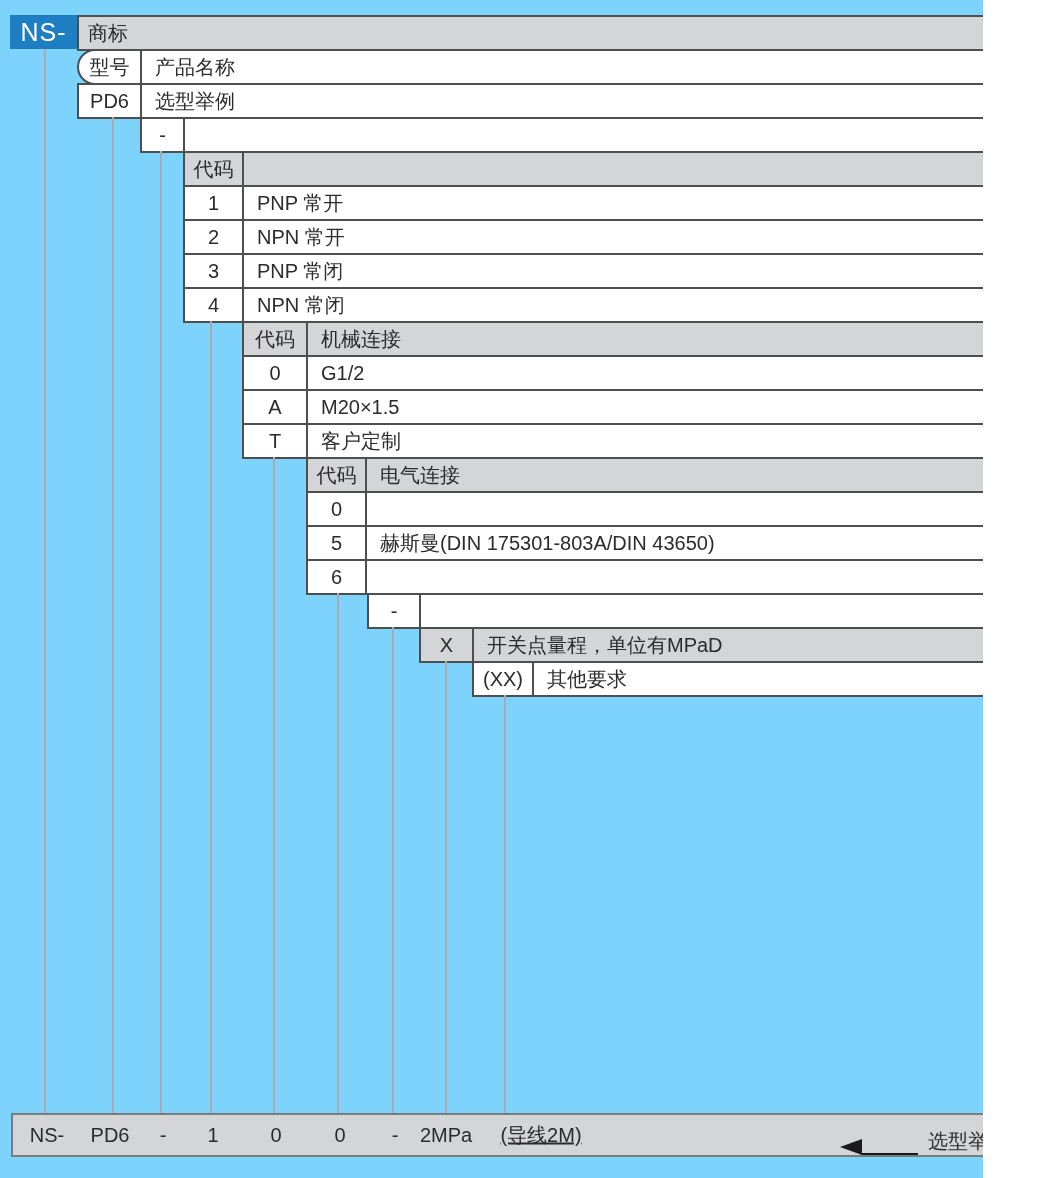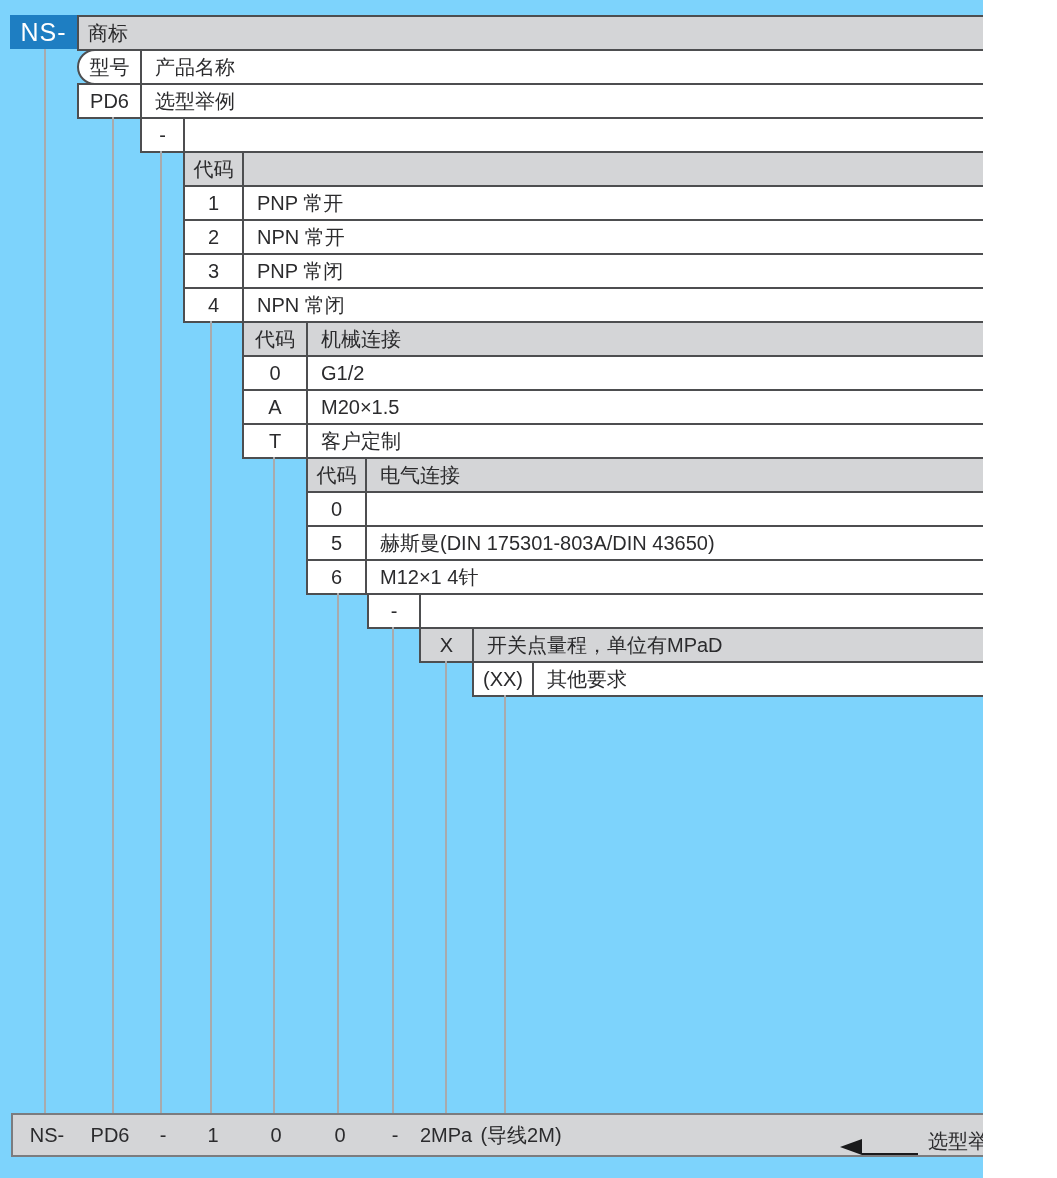--- a/index.html
+++ b/index.html
@@ -118,21 +118,20 @@
   </div>
   <div class="band" style="left:306px;top:491px;width:728px;">
     <div class="code-cell" style="width:59px;">0</div>
   </div>
   <div class="band" style="left:306px;top:525px;width:728px;">
     <div class="code-cell" style="width:59px;">5</div>
     <div class="desc-cell">赫斯曼(DIN 175301-803A/DIN 43650)</div>
   </div>
   <div class="band" style="left:306px;top:559px;width:728px;">
     <div class="code-cell" style="width:59px;">6</div>
-    <div class="desc-cell">M12×1 4针</div>
   </div>
 
   <div class="band" style="left:367px;top:593px;width:667px;">
     <div class="code-cell" style="width:52px;">-</div>
     <div class="desc-cell"></div>
   </div>
 
   <div class="band gray" style="left:419px;top:627px;width:615px;">
     <div class="code-cell" style="width:53px;">X</div>
     <div class="desc-cell">开关点量程，单位有MPaD</div>
@@ -155,21 +154,21 @@
 
   <div class="example-box">
     <span class="ex" style="left:34px;">NS-</span>
     <span class="ex" style="left:97px;">PD6</span>
     <span class="ex" style="left:150px;">-</span>
     <span class="ex" style="left:200px;">1</span>
     <span class="ex" style="left:263px;">0</span>
     <span class="ex" style="left:327px;">0</span>
     <span class="ex" style="left:382px;">-</span>
     <span class="ex" style="left:433px;">2MPa</span>
-    <span class="ex" style="left:508px;">(导线2M)</span>
+    <span class="ex" style="left:528px;text-decoration:underline;">(导线2M)</span>
     <div class="arrow-group">
       <span class="arrow-head"></span>
       <span class="arrow-tail"></span>
       <span class="arrow-label">选型举例</span>
     </div>
   </div>
 
 </div>
 
 </body></html>

